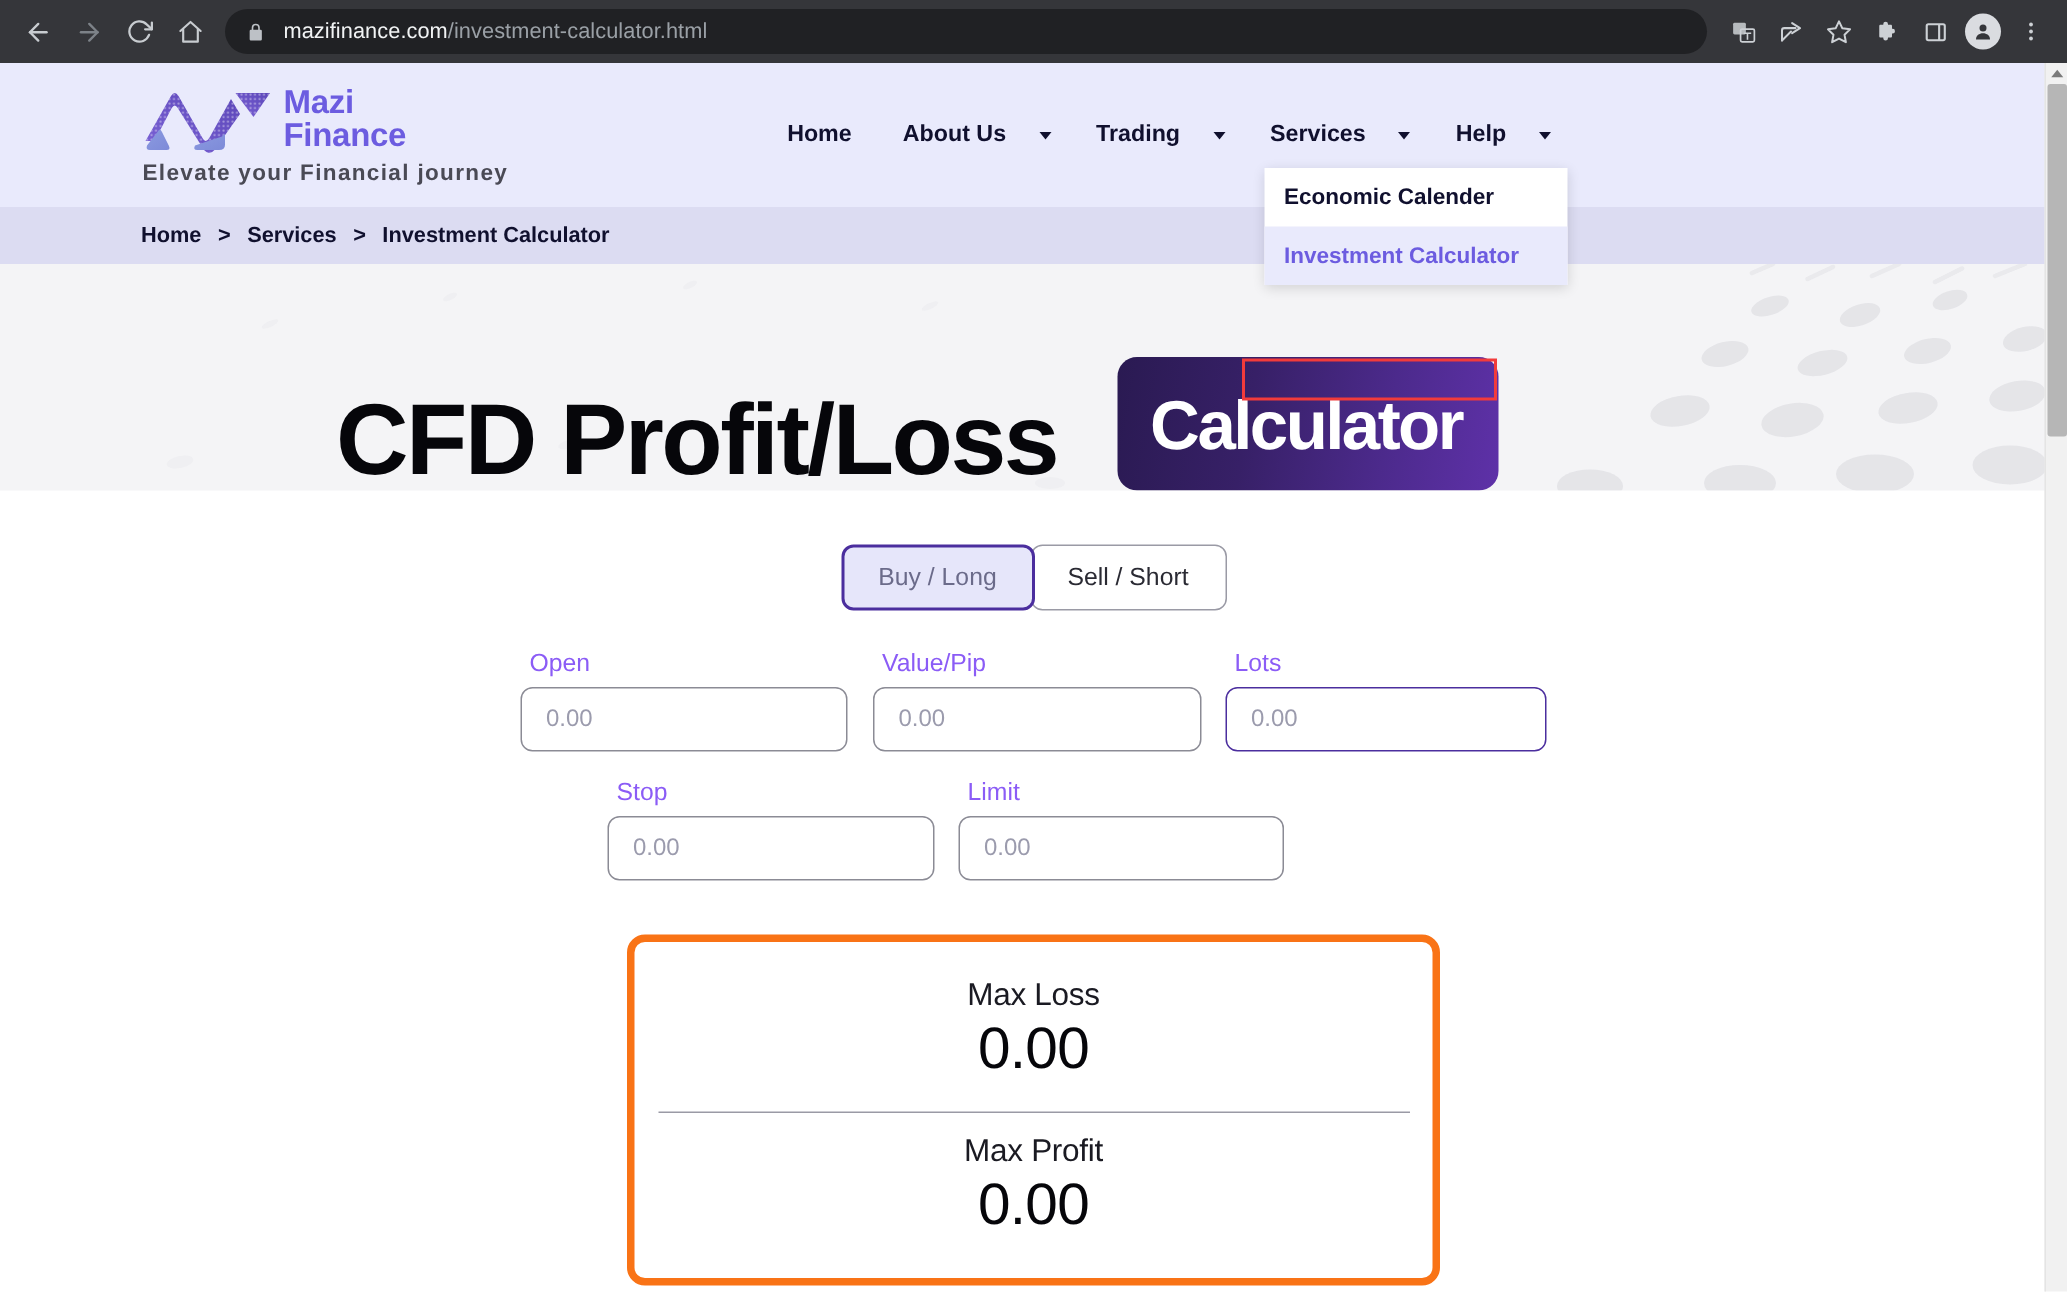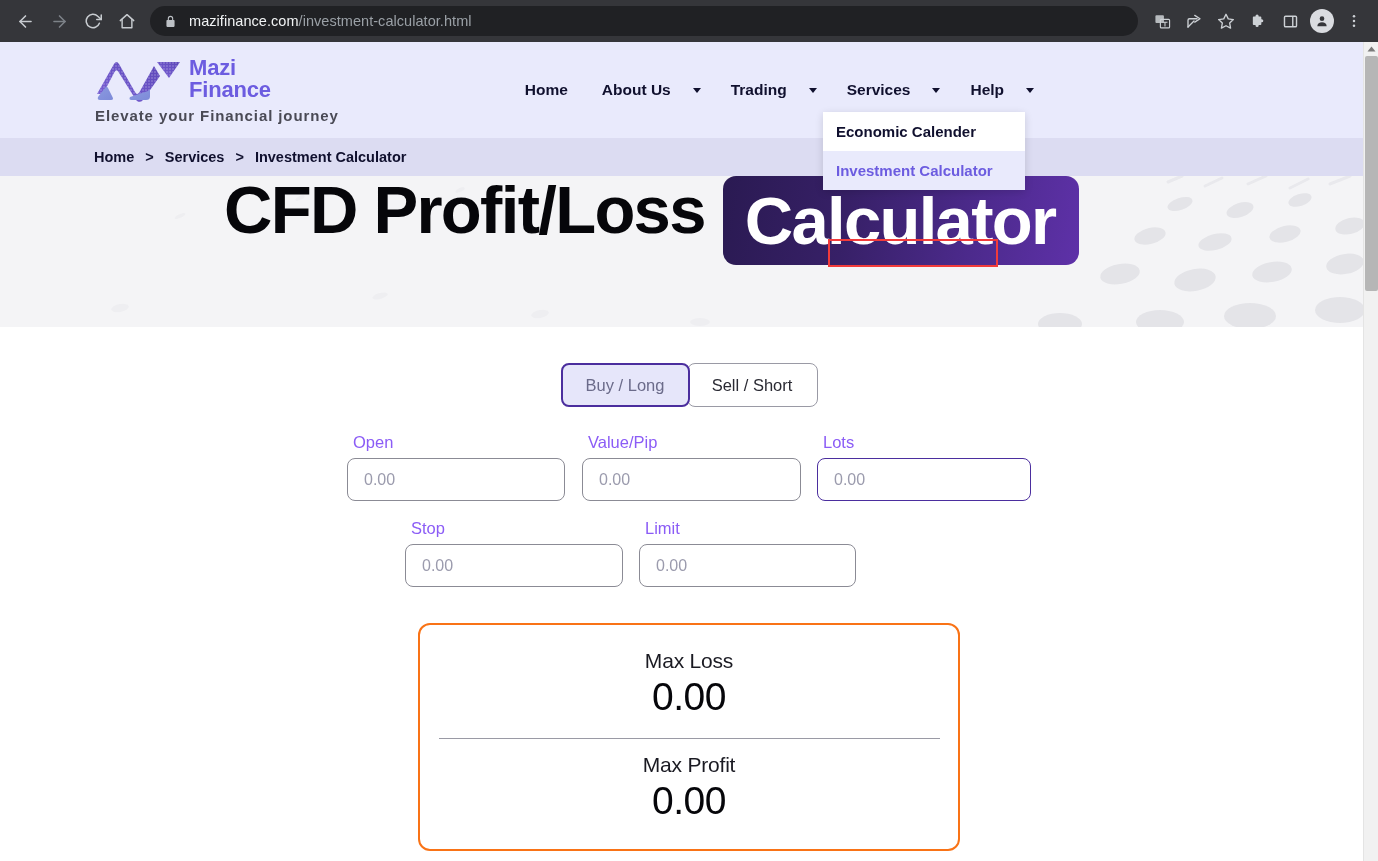--- a/index.html
+++ b/index.html
@@ -129,21 +129,21 @@
     border: 1.5px solid #8c82d8;
     color: #10102e; font-size: 15px; font-weight: bold;
     display: flex; align-items: center; justify-content: center;
     cursor: pointer;
     white-space: nowrap;
   }
 
   
   .dropdown {
     position: absolute;
-    left: 823px; top: 70px;
+    left: 843px; top: 70px;
     width: 202px;
     background: #ffffff;
     box-shadow: 0 2px 8px rgba(0,0,0,0.14);
     z-index: 40;
     padding: 0;
   }
   .dd-item {
     height: 39px;
     display: flex; align-items: center;
     padding-left: 13px;
@@ -185,43 +185,44 @@
     background: #f4f4f6;
     overflow: hidden;
   }
   .hero-dots {
     position: absolute; inset: 0;
     opacity: 0.85;
   }
   .hero-inner {
     position: relative;
     height: 100%;
-    display: flex; align-items: flex-start;
+    display: flex; align-items: flex-end;
     padding-left: 224px;
     z-index: 2;
+    gap: 22px;
   }
   .hero-title {
     font-size: 67px;
     font-weight: bold;
     color: #06060a;
     letter-spacing: -1.7px;
     line-height: 1;
     white-space: nowrap;
   }
   .hero-badge {
     margin-left: 18px;
     height: 89px;
     padding: 0 24px 0 22px;
     border-radius: 13px;
     background: linear-gradient(100deg, #2a1a52 0%, #372067 35%, #4c2a8c 70%, #5e31a8 100%);
     display: flex; align-items: center;
     position: relative;
   }
   .hero-badge-text {
-    font-size: 67px; font-weight: bold;
+    font-size: 46px; font-weight: bold;
     color: #ffffff; letter-spacing: -1.7px;
     line-height: 1; white-space: nowrap;
   }
 
   
   .calc {
     padding-top: 36px;
     display: flex; flex-direction: column; align-items: center;
   }
   .toggle-row { display: flex; }
@@ -280,21 +281,21 @@
   .w-stop   { width: 218px; }
   .w-limit  { width: 217px; }
   .gap-1 { margin-left: 17px; }
   .gap-2 { margin-left: 16px; }
 
   .row2 { margin-top: 18px; margin-left: -117px; }
 
   .results {
     margin-top: 36px;
     width: 542px;
-    border: 2px solid #f97316;
+    border: 5px solid #f97316;
     border-radius: 12px;
     background: #ffffff;
     padding: 24px 28px 26px;
     display: flex; flex-direction: column; align-items: center;
   }
   .res-label {
     font-size: 21px; color: #1a1a22;
     letter-spacing: -0.2px;
   }
   .res-value {

